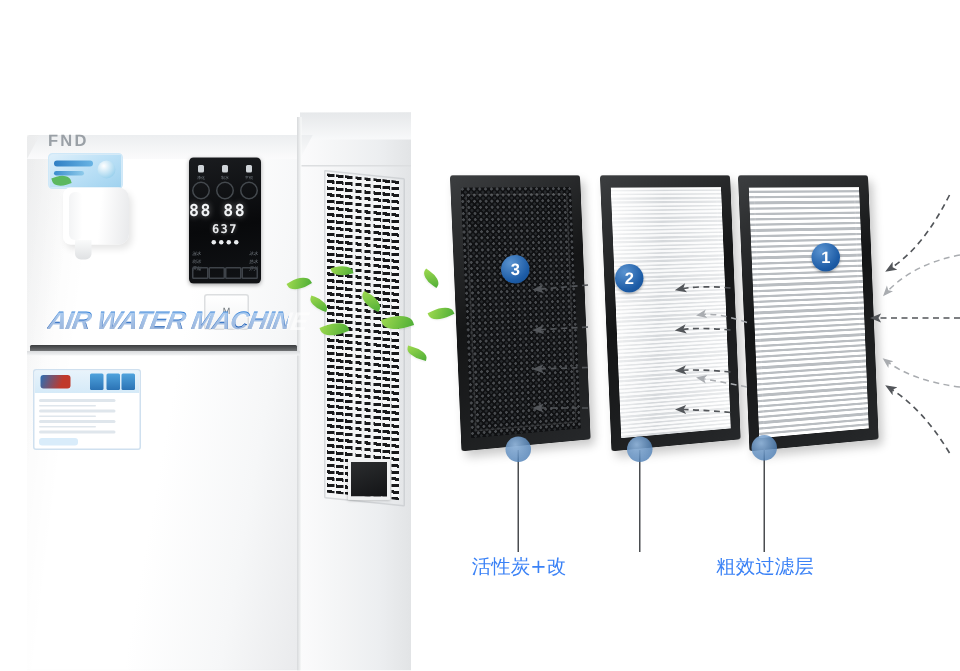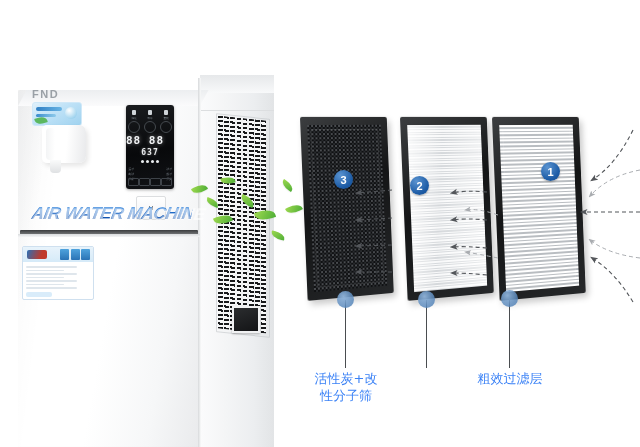--- a/index.html
+++ b/index.html
@@ -348,19 +348,18 @@
     <g fill="none" stroke="#a9acb0" stroke-width="1" stroke-dasharray="4 3" marker-end="url(#ahl)">
       <path d="M640,170 Q608,176 590,196"></path>
       <path d="M640,258 Q608,254 590,240"></path>
       <path d="M498,215 Q478,208 466,210"></path>
       <path d="M498,258 Q478,254 466,252"></path>
     </g>
   </svg>
 
   <div class="cap" style="left:293px;top:370px;width:106px;">
     <div>活性炭+改</div>
-    <div>性分子筛</div>
   </div>
   <div class="cap" style="left:460px;top:370px;width:100px;">
     <div>粗效过滤层</div>
   </div>
 
 </div>
 
 </body></html>

